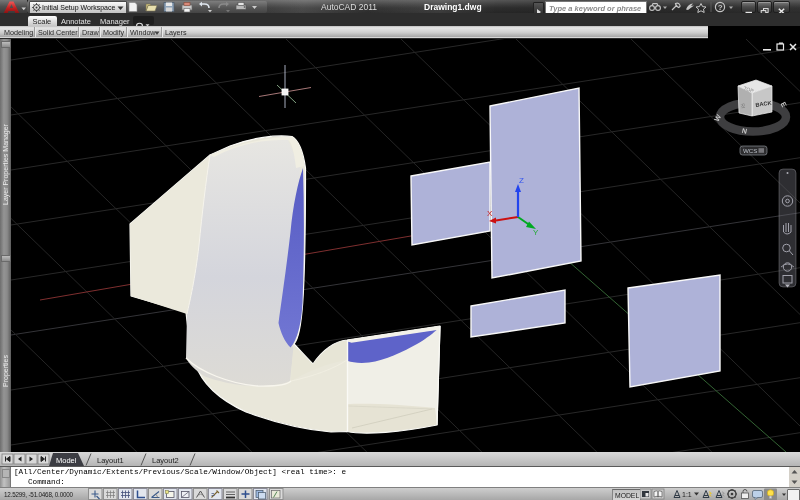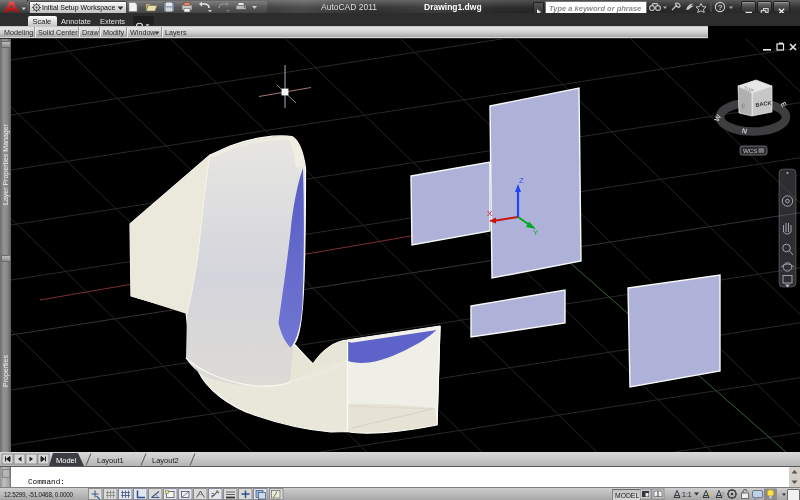--- a/index.html
+++ b/index.html
@@ -281,21 +281,21 @@
     </svg></div>
 <div class="wbtn" style="left:773px;width:15px;"><svg width="15" height="10">
       <path d="M4.8,2.8 L10.2,7.8 M10.2,2.8 L4.8,7.8" stroke="#e8e8e8" stroke-width="1.5"></path>
     </svg></div>
 
 <div id="tabrow" class="abs"></div>
 <div class="abs" style="left:28px;top:16px;width:29px;height:10px;background:linear-gradient(180deg,#fdfdfd,#dedede 55%,#c6c6c6);border-radius:2px 2px 0 0;">
   <span class="abs" style="left:4.5px;top:1px;font-size:7.5px;color:#1c1c1c;">Scale</span>
 </div>
 <span class="abs" style="left:61px;top:17px;font-size:7.5px;color:#e3e3e3;">Annotate</span>
-<span class="abs" style="left:100px;top:17px;font-size:7.5px;color:#e3e3e3;">Extents</span>
+<span class="abs" style="left:100px;top:17px;font-size:7.5px;color:#e3e3e3;">Manager</span>
 <div class="abs" style="left:133px;top:16px;width:21px;height:9px;background:#1e1e1e;border-radius:2px;">
   <svg width="21" height="9" viewBox="0 0 21 9">
       <ellipse cx="6.5" cy="4.5" rx="2.9" ry="2.3" fill="none" stroke="#e0e0e0" stroke-width="1.1"></ellipse>
       <path d="M12.5,3.2 L16.5,3.2 L14.5,5.6 Z" fill="#cfcfcf"></path>
     </svg>
 </div>
 
 <div id="ribbon" class="abs">
   <span class="rlabel" style="left:4px;">Modeling</span>
     <div class="rsep" style="left:34px;"></div>
@@ -339,20 +339,21 @@
   <path d="M141,13.5 L146,1.5" stroke="#555" stroke-width="1"></path>
   <text x="152" y="10.5" font-size="7.5" fill="#222">Layout2</text>
   <path d="M190,13.5 L195,1.5" stroke="#555" stroke-width="1"></path>
 </svg>
 </div>
 
 <div id="cmdwin" class="abs">
   <div class="abs" style="left:0;top:0;width:10px;height:20px;background:linear-gradient(90deg,#8f8f8f,#c2c2c2 40%,#9a9a9a);border-right:1px solid #777;">
     <div class="abs" style="left:1.5px;top:2px;width:6px;height:7px;background:#b5b5b5;border:1px solid #888;"></div>
   </div>
+  <span class="abs" style="left:14px;top:1px;white-space:pre;">[All/Center/Dynamic/Extents/Previous/Scale/Window/Object] &lt;real time&gt;: e</span>
   <span class="abs" style="left:28px;top:11px;white-space:pre;">Command:</span>
   <svg class="abs" style="left:789px;top:0;" width="11" height="20" viewBox="0 0 11 20">
     <rect x="0" y="0" width="11" height="20" fill="#d4d0c8"></rect>
     <path d="M5.5,3 L8.5,6.5 L2.5,6.5 Z" fill="#555"></path>
     <path d="M5.5,17 L8.5,13.5 L2.5,13.5 Z" fill="#555"></path>
   </svg>
 </div>
 
 <div id="statusbar" class="abs">
   <span class="abs" style="left:4px;top:2.5px;font-size:6.3px;letter-spacing:-0.2px;color:#1e1e1e;white-space:nowrap;">12.5299, -51.0468, 0.0000</span>

